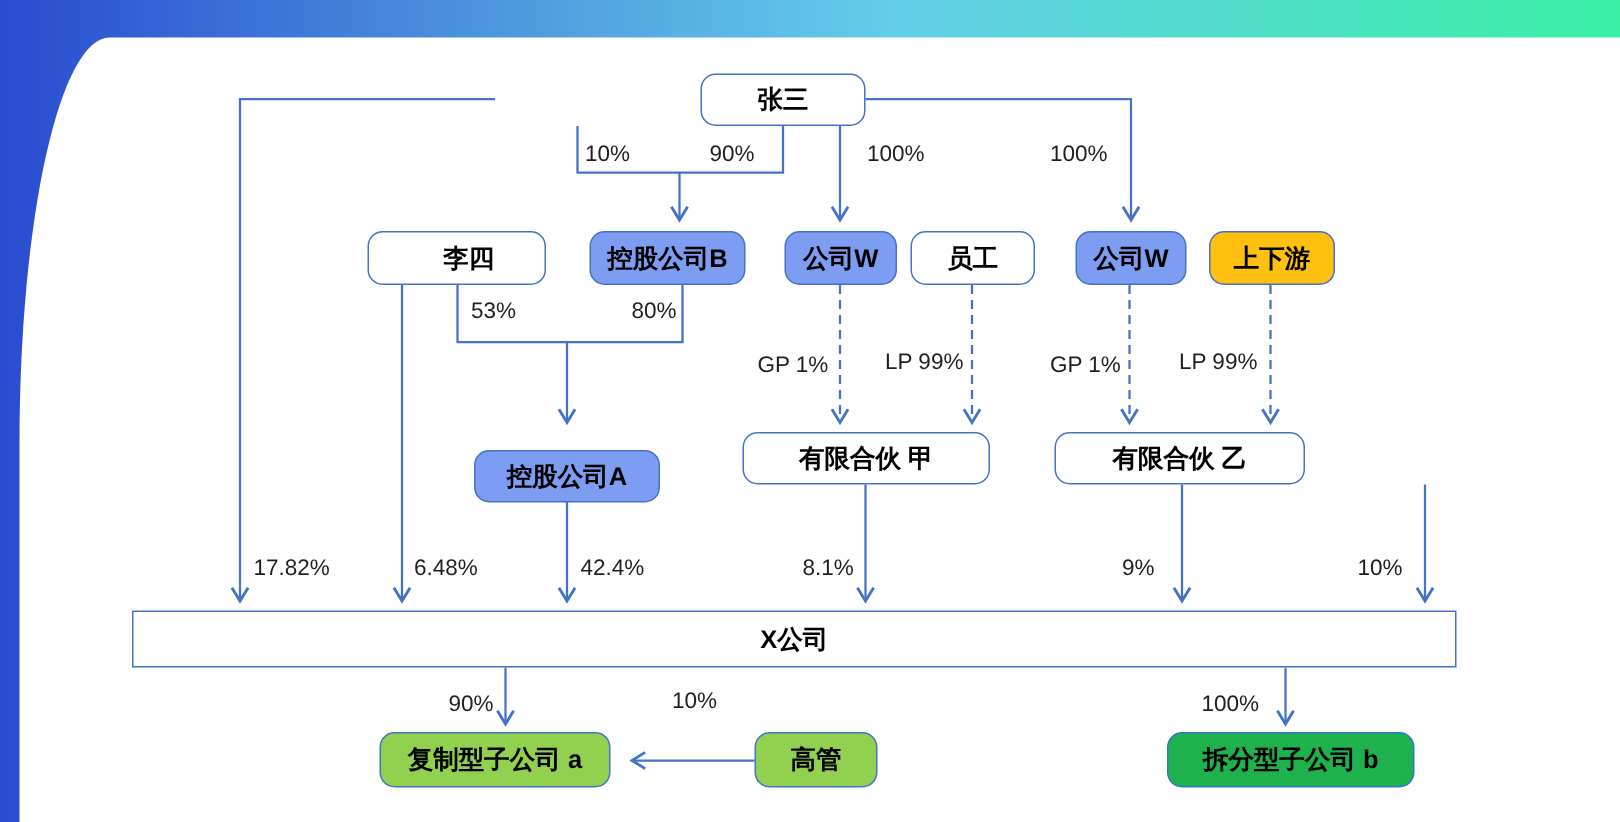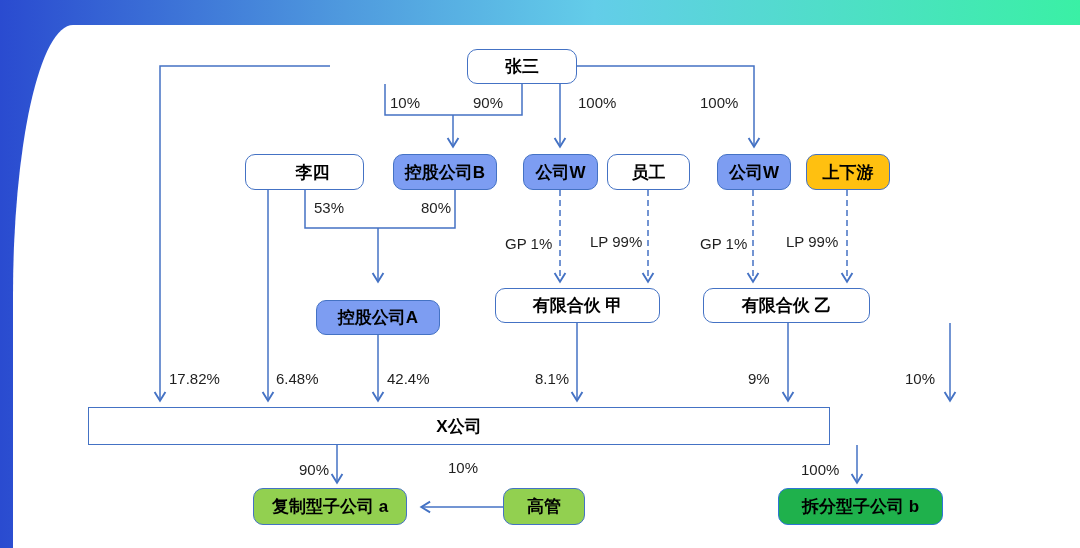--- a/index.html
+++ b/index.html
@@ -77,21 +77,21 @@
   <div class="node blue" style="left:393px;top:154px;width:104px;height:36px;">控股公司B</div>
   <div class="node blue" style="left:523px;top:154px;width:75px;height:36px;">公司W</div>
   <div class="node" style="left:607px;top:154px;width:83px;height:36px;">员工</div>
   <div class="node blue" style="left:717px;top:154px;width:74px;height:36px;">公司W</div>
   <div class="node orange" style="left:806px;top:154px;width:84px;height:36px;">上下游</div>
 
   <div class="node blue" style="left:316px;top:300px;width:124px;height:35px;">控股公司A</div>
   <div class="node" style="left:495px;top:288px;width:165px;height:35px;">有限合伙 甲</div>
   <div class="node" style="left:703px;top:288px;width:167px;height:35px;">有限合伙 乙</div>
 
-  <div class="node bar" style="left:88px;top:407px;width:742px;height:38px;">X公司</div>
+  <div class="node bar" style="left:88px;top:407px;width:883px;height:38px;">X公司</div>
 
   <div class="node lgreen" style="left:253px;top:488px;width:154px;height:37px;">复制型子公司 a</div>
   <div class="node lgreen" style="left:503px;top:488px;width:82px;height:37px;">高管</div>
   <div class="node dgreen" style="left:778px;top:488px;width:165px;height:37px;">拆分型子公司 b</div>
 
   <span class="elabel" style="left:390px;top:94px;">10%</span>
   <span class="elabel" style="left:473px;top:94px;">90%</span>
   <span class="elabel" style="left:578px;top:94px;">100%</span>
   <span class="elabel" style="left:700px;top:94px;">100%</span>
 

